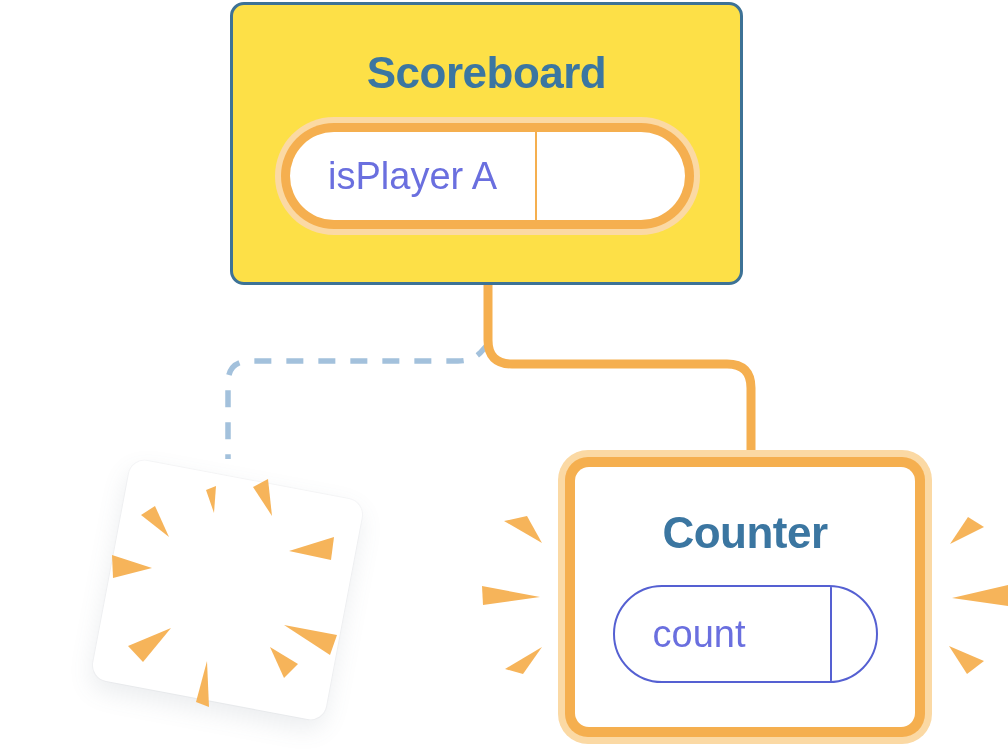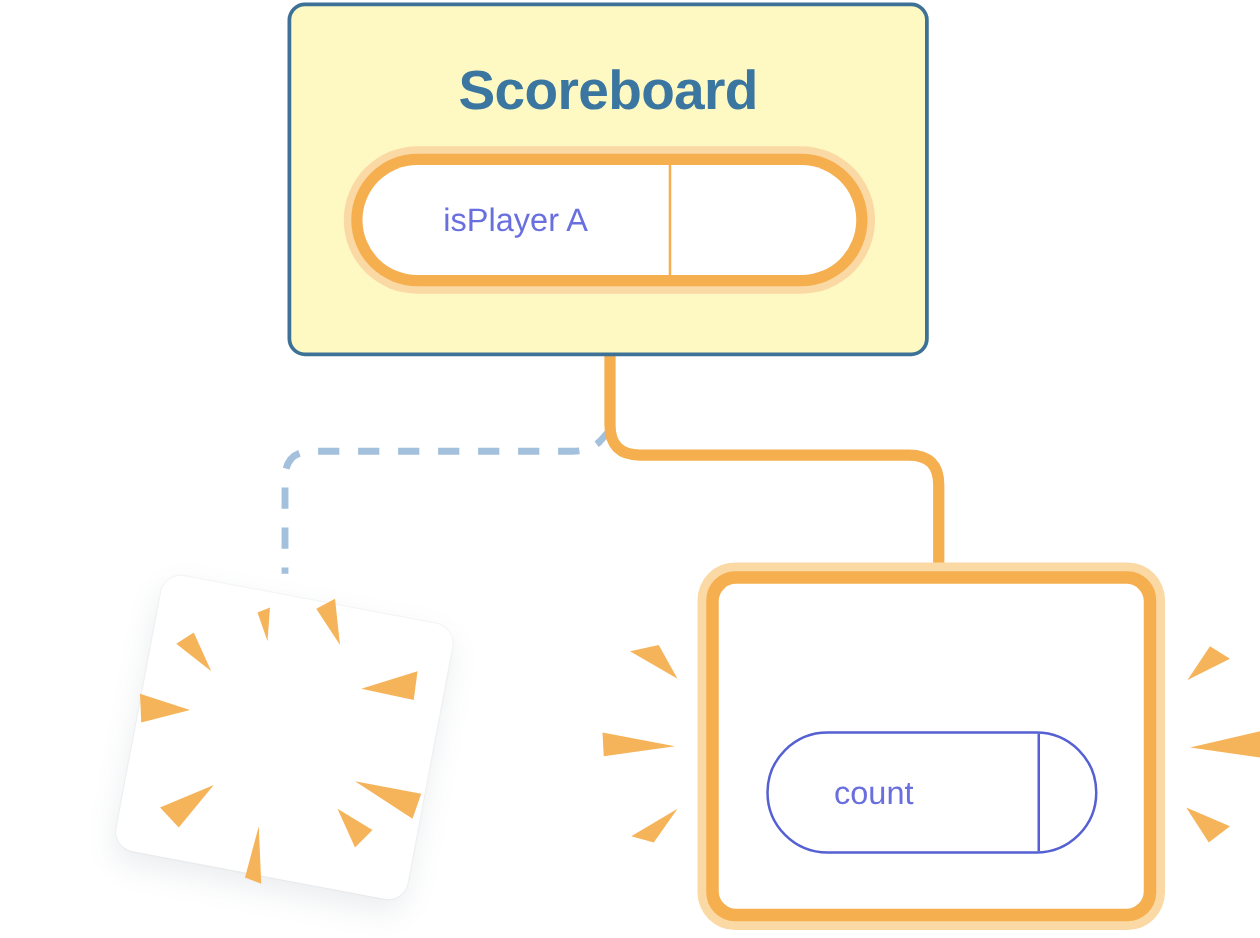--- a/index.html
+++ b/index.html
@@ -12,21 +12,21 @@
   #canvas { position: relative; width: 1008px; height: 750px; }
 
   svg.layer { position: absolute; left: 0; top: 0; pointer-events: none; }
   #connector-layer { z-index: 1; }
   #burst-layer { z-index: 3; }
 
   
   .scoreboard-card {
     position: absolute; left: 230px; top: 2px;
     width: 513px; height: 283px;
-    background: #fef9c3;
+    background: #fde047;
     border: 3px solid #3D7296;
     border-radius: 14px;
     box-sizing: border-box;
     z-index: 4;
   }
   .card-title {
     position: absolute; left: 0; right: 0; text-align: center;
     font-size: 44px; font-weight: 600; letter-spacing: -0.5px;
     color: #3B76A1; line-height: 1;
   }
@@ -48,21 +48,21 @@
     box-sizing: border-box;
   }
   .pill-white {
     width: 100%; height: 100%;
     background: #ffffff;
     border-radius: 45px;
     display: flex; align-items: stretch; overflow: hidden;
   }
   .pill-cell {
     display: flex; align-items: center; justify-content: center;
-    font-size: 26px; line-height: 1;
+    font-size: 38px; line-height: 1;
   }
   .pill-key { flex: 0 0 245px; color: #6A6FDF; }
   .pill-divider-orange { flex: 0 0 2px; background: #F5AF4F; }
   .pill-value { flex: 1; color: #5B61D5; font-weight: 700; }
 
   
   .counter-halo {
     position: absolute; left: 558px; top: 450px;
     width: 374px; height: 294px;
     background: #FBD9A4;
@@ -163,20 +163,21 @@
           <div class="pill-cell pill-key">isPlayer A</div>
           <div class="pill-divider-orange"></div>
         </div>
       </div>
     </div>
   </div>
 
   <div class="counter-halo">
     <div class="counter-orange">
       <div class="counter-white">
+        <div class="card-title">Counter</div>
         <div class="counter-pill">
           <div class="pill-cell counter-key">count</div>
           <div class="pill-divider-purple"></div>
           <div class="pill-cell counter-value">0</div>
         </div>
       </div>
     </div>
   </div>
 
 </div>

